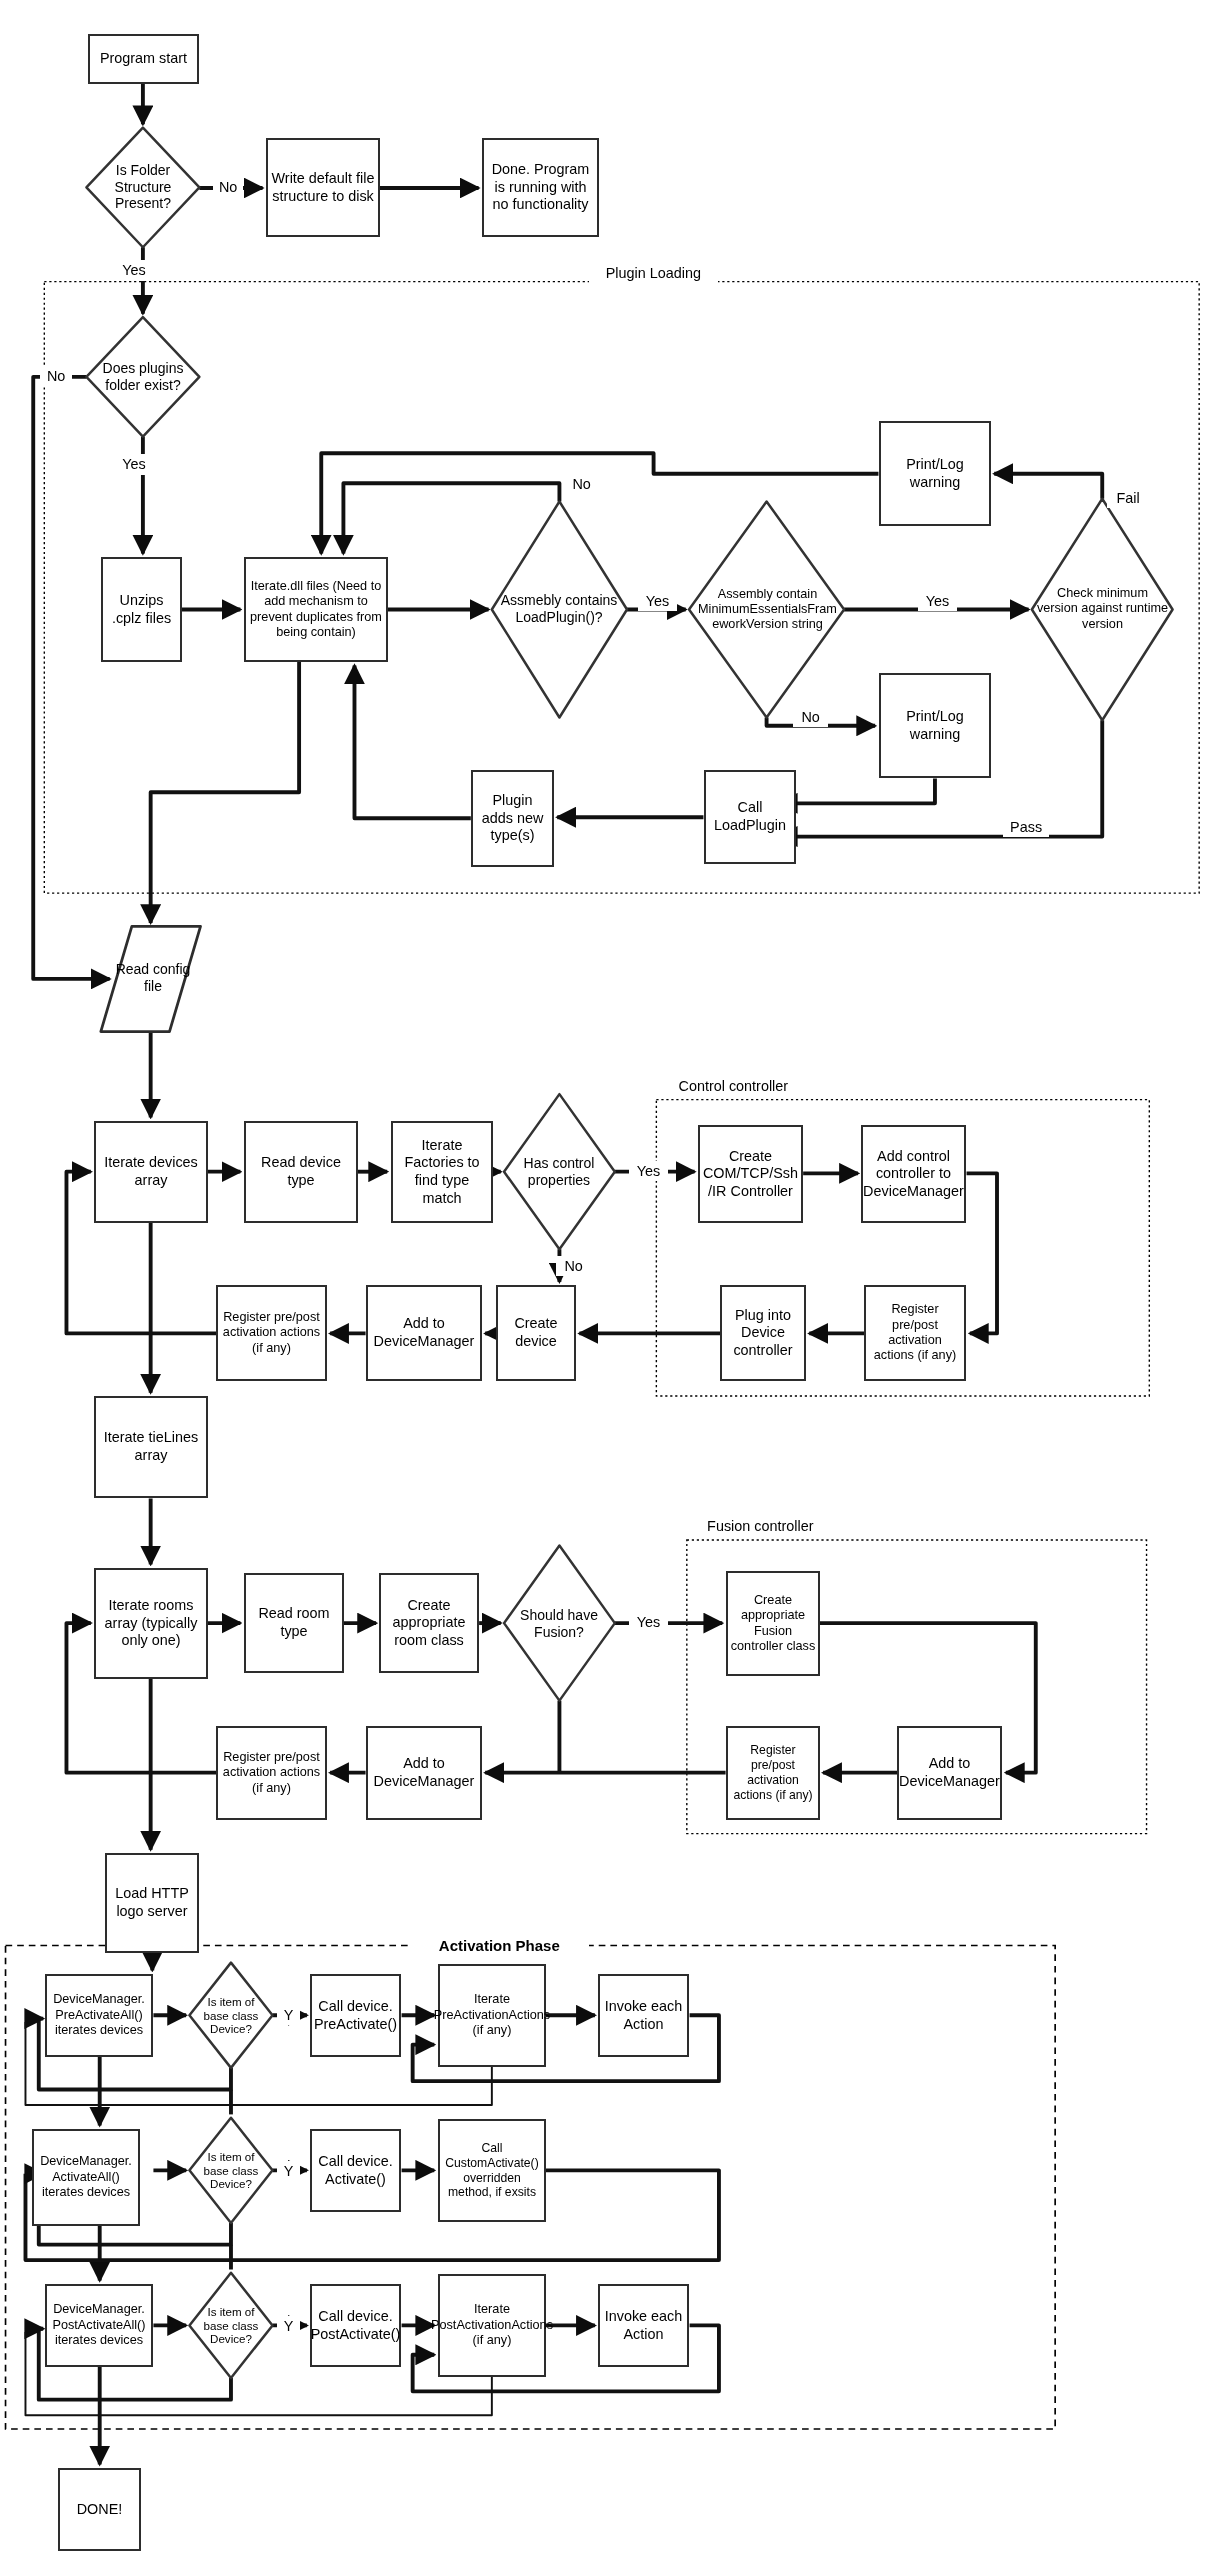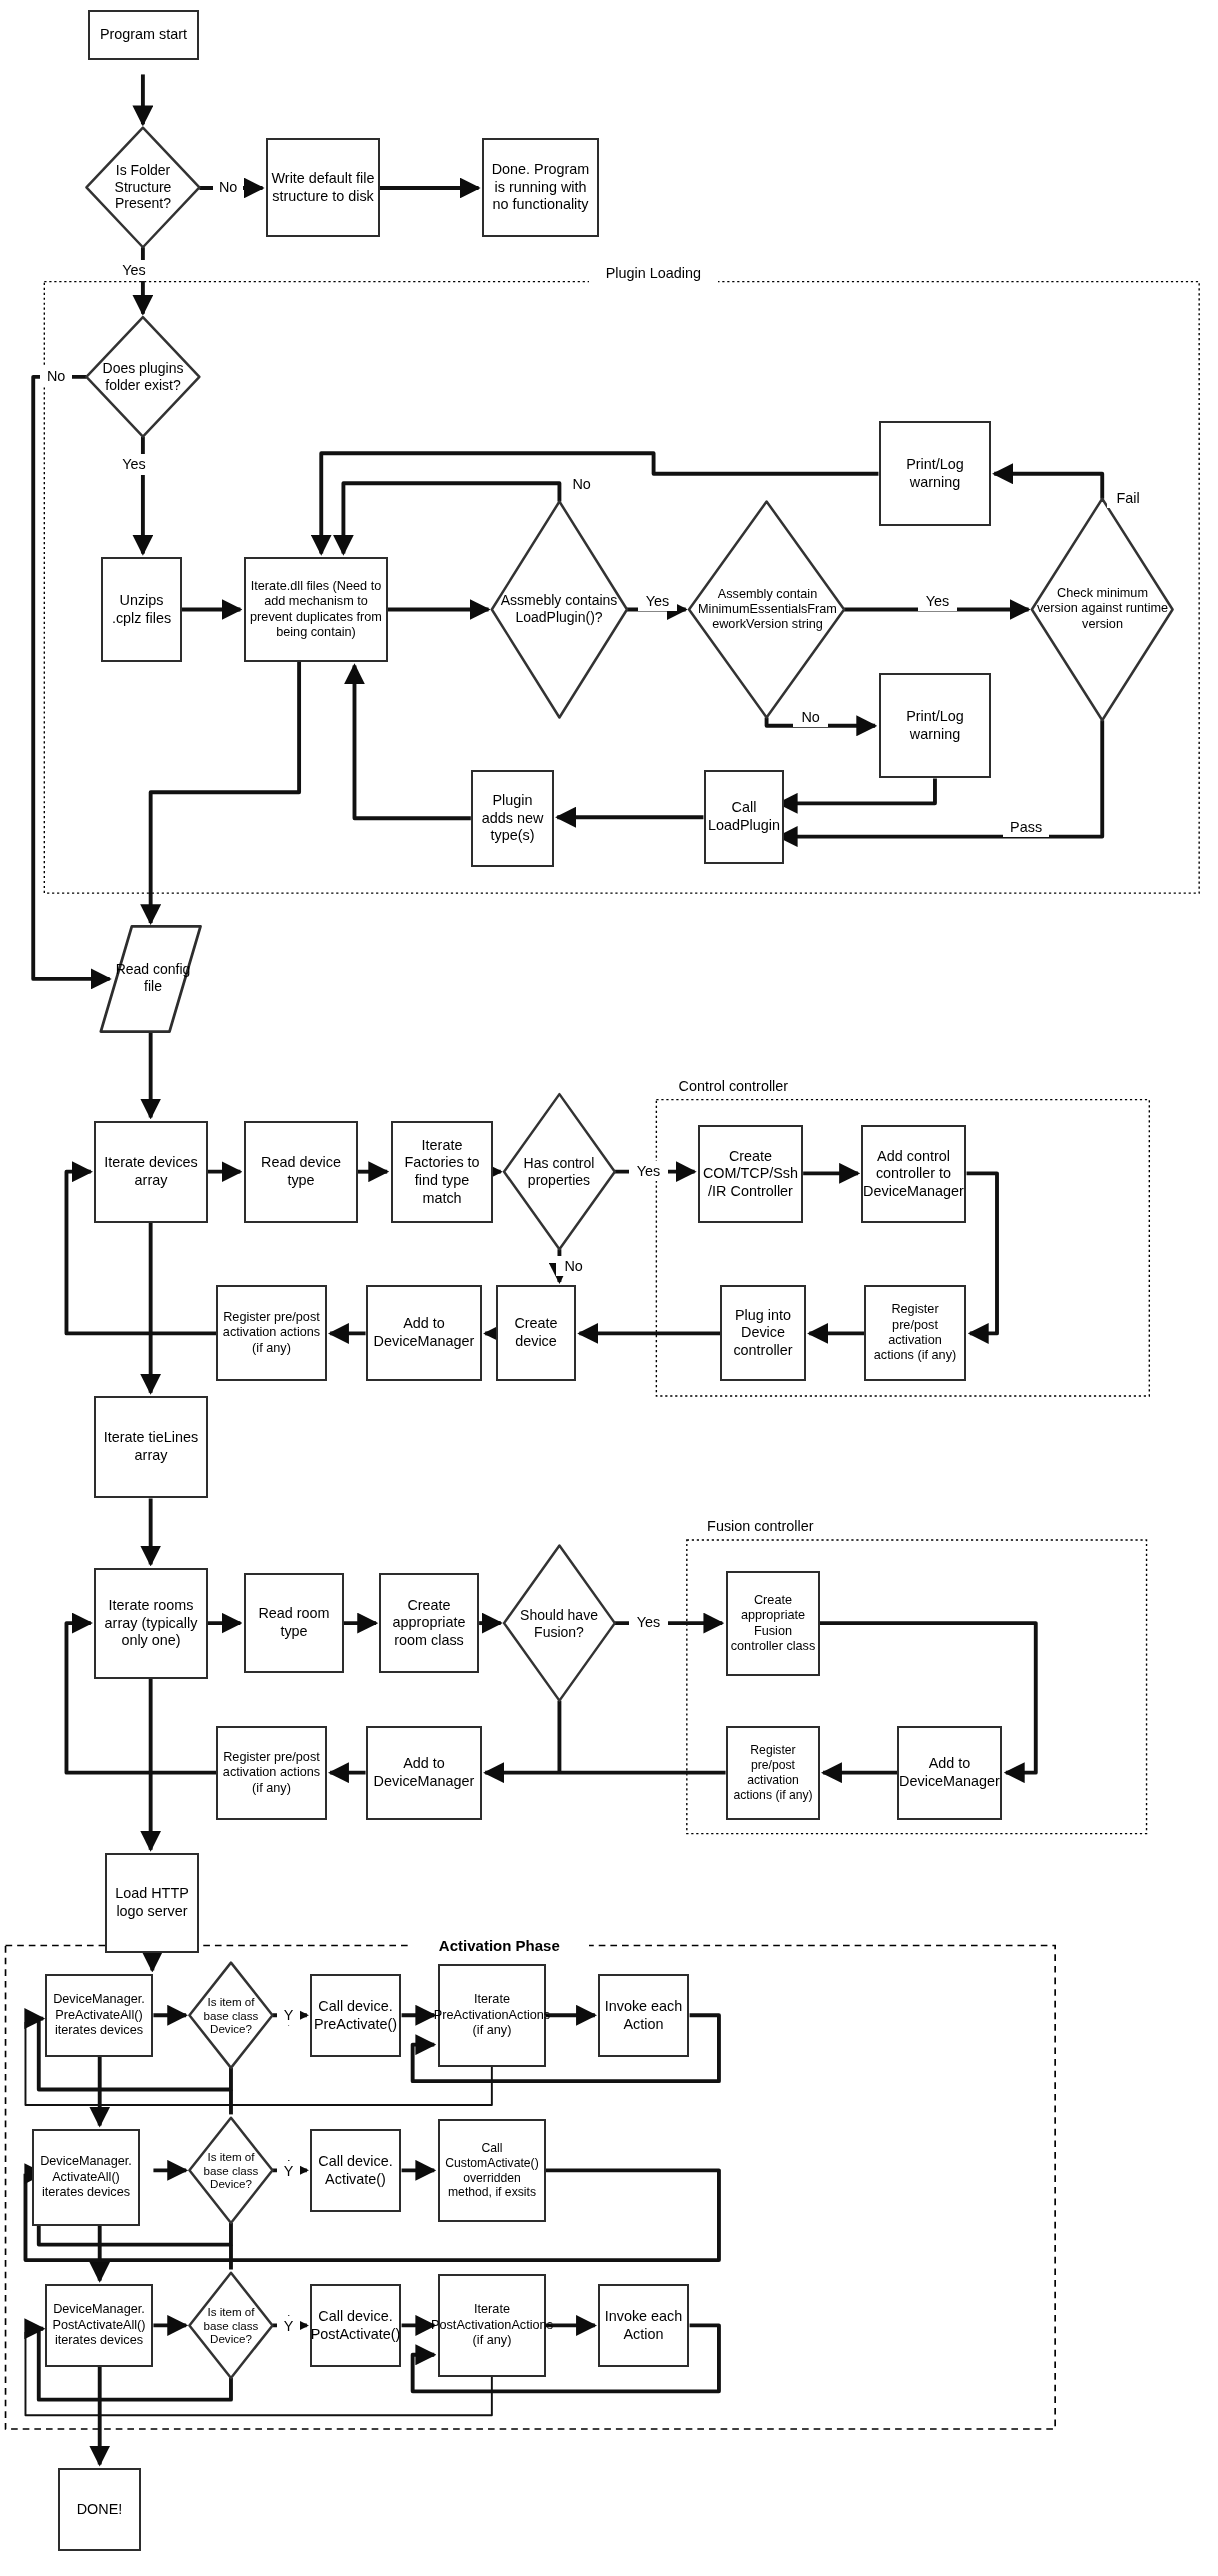--- a/index.html
+++ b/index.html
@@ -136,28 +136,28 @@
       <polygon points="1990,900 2117,1100 1990,1300 1863,1100"></polygon>
       <polygon points="1010,1975 1110,2115 1010,2255 910,2115"></polygon>
       <polygon points="1010,2790 1110,2930 1010,3070 910,2930"></polygon>
       <polygon points="417,3543 492,3638 417,3733 342,3638"></polygon>
       <polygon points="417,3823 492,3918 417,4013 342,3918"></polygon>
       <polygon points="417,4103 492,4198 417,4293 342,4198"></polygon>
       <polygon points="238,1672 362,1672 306,1862 182,1862" stroke="#2d2d2d" stroke-width="5"></polygon>
     </g>
   </svg>
 
-  <div class="node" style="left:88px;top:10px;width:111px;height:50px">Program start</div>
+  <div class="node" style="left:88px;top:34px;width:111px;height:50px">Program start</div>
   <div class="node" style="left:266px;top:138px;width:114px;height:99px">Write default file structure to disk</div>
   <div class="node" style="left:482px;top:138px;width:117px;height:99px">Done.  Program is running with no functionality</div>
   <div class="node" style="left:101px;top:557px;width:81px;height:105px">Unzips .cplz files</div>
   <div class="node f23" style="left:244px;top:557px;width:144px;height:105px">Iterate.dll files (Need to add mechanism to prevent duplicates from being contain)</div>
   <div class="node" style="left:879px;top:421px;width:112px;height:105px">Print/Log warning</div>
   <div class="node" style="left:879px;top:673px;width:112px;height:105px">Print/Log warning</div>
-  <div class="node" style="left:704px;top:770px;width:80px;height:94px">Call LoadPlugin</div>
+  <div class="node" style="left:704px;top:770px;width:92px;height:94px">Call LoadPlugin</div>
   <div class="node" style="left:471px;top:770px;width:83px;height:97px">Plugin adds new type(s)</div>
   <div class="node" style="left:94px;top:1121px;width:114px;height:102px">Iterate devices array</div>
   <div class="node" style="left:244px;top:1121px;width:114px;height:102px">Read device type</div>
   <div class="node" style="left:391px;top:1121px;width:102px;height:102px">Iterate Factories to find type match</div>
   <div class="node" style="left:698px;top:1125px;width:105px;height:98px">Create COM/TCP/Ssh /IR Controller</div>
   <div class="node" style="left:861px;top:1125px;width:105px;height:98px">Add control controller to DeviceManager</div>
   <div class="node f23" style="left:864px;top:1285px;width:102px;height:96px">Register pre/post activation actions (if any)</div>
   <div class="node" style="left:720px;top:1285px;width:86px;height:96px">Plug into Device controller</div>
   <div class="node" style="left:496px;top:1285px;width:80px;height:96px">Create device</div>
   <div class="node" style="left:366px;top:1285px;width:116px;height:96px">Add to DeviceManager</div>

